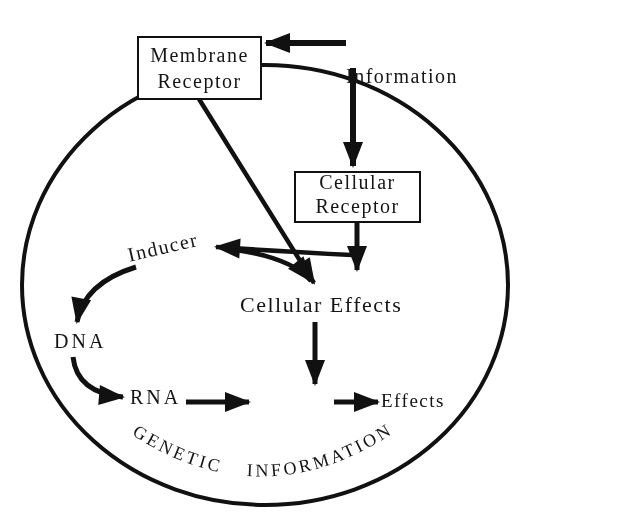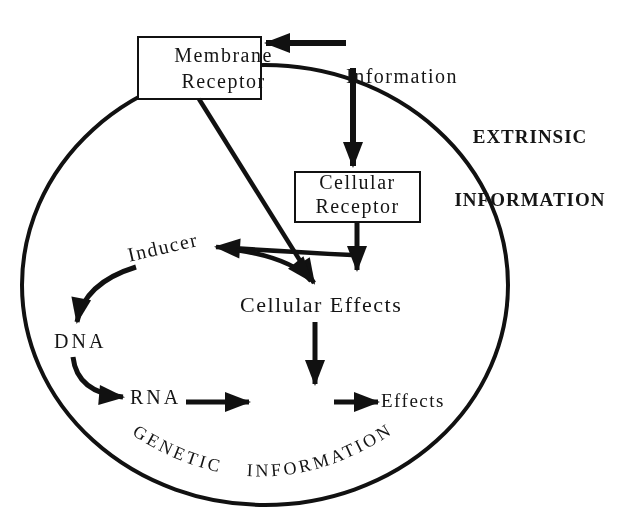--- a/index.html
+++ b/index.html
@@ -46,34 +46,30 @@
     <path id="gi-path" d="M 128 432 Q 262 522 398 430" fill="none" stroke="none"></path>
     <text font-size="18" letter-spacing="3" word-spacing="18" fill="#151515" font-family="Liberation Serif, DejaVu Serif, serif">
       <textPath href="#gi-path" startOffset="50%" text-anchor="middle">GENETIC INFORMATION</textPath>
     </text>
   </svg>
 
   <div class="lbl" style="left:346px;top:21px;">
     <span class="line">Information</span>
   </div>
 
-  <div class="lbl boxlbl" style="left:138px;top:37px;width:123px;height:62px;line-height:26px;padding-left:24px;">
+  <div class="lbl boxlbl" style="left:138px;top:37px;width:123px;height:62px;line-height:26px;">
     <span class="line">Membrane</span>
     <span class="line">Receptor</span>
   </div>
 
   <div class="lbl boxlbl" style="left:295px;top:172px;width:125px;height:44px;line-height:24px;">
     <span class="line">Cellular</span>
     <span class="line">Receptor</span>
   </div>
 
-  <div class="lbl" style="left:442px;top:84px;width:176px;text-align:center;font-weight:bold;font-size:19px;letter-spacing:1px;line-height:21px;">
-    <span class="line">EXTRINSIC</span>
-    <span class="line">INFORMATION</span>
-  </div>
 
   <div class="lbl" style="left:128px;top:242px;transform:rotate(-13deg);transform-origin:8px 12px;">Inducer</div>
 
   <div class="lbl" style="left:240px;top:294px;font-size:22px;">Cellular Effects</div>
 
   <div class="lbl" style="left:54px;top:330px;letter-spacing:3px;">DNA</div>
 
   <div class="lbl" style="left:130px;top:386px;letter-spacing:3px;">RNA</div>
 
 

